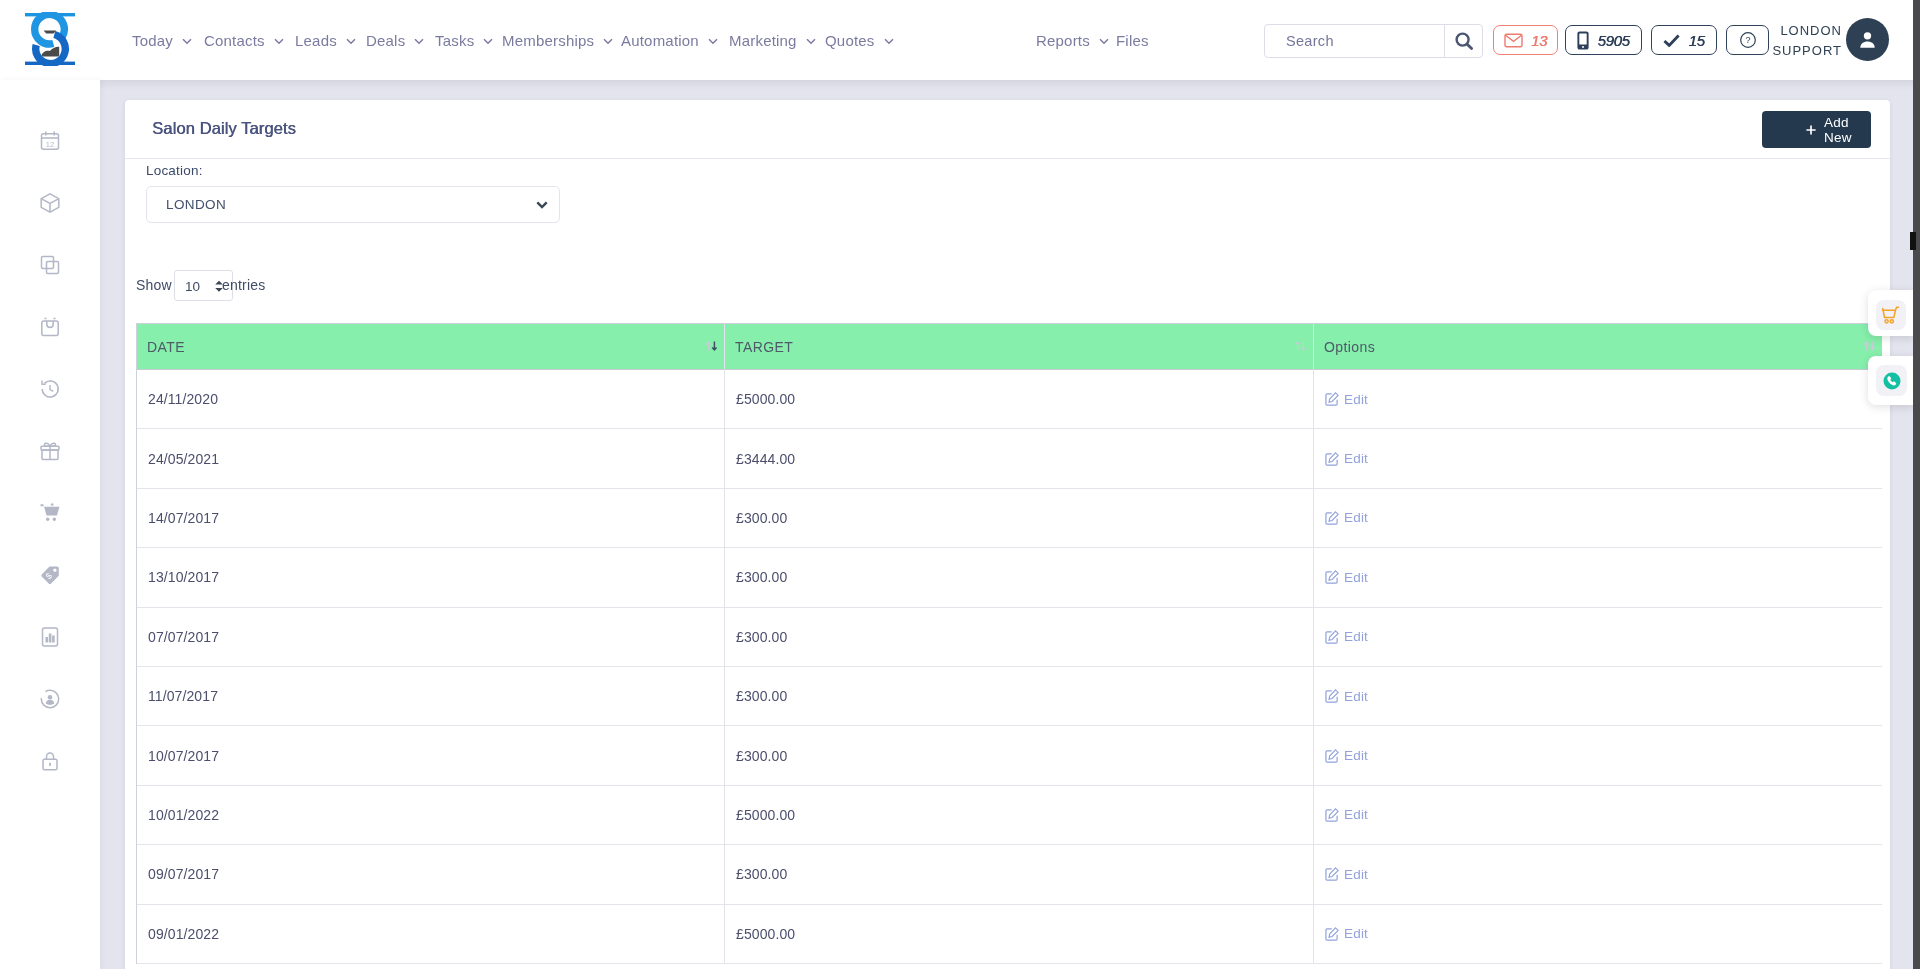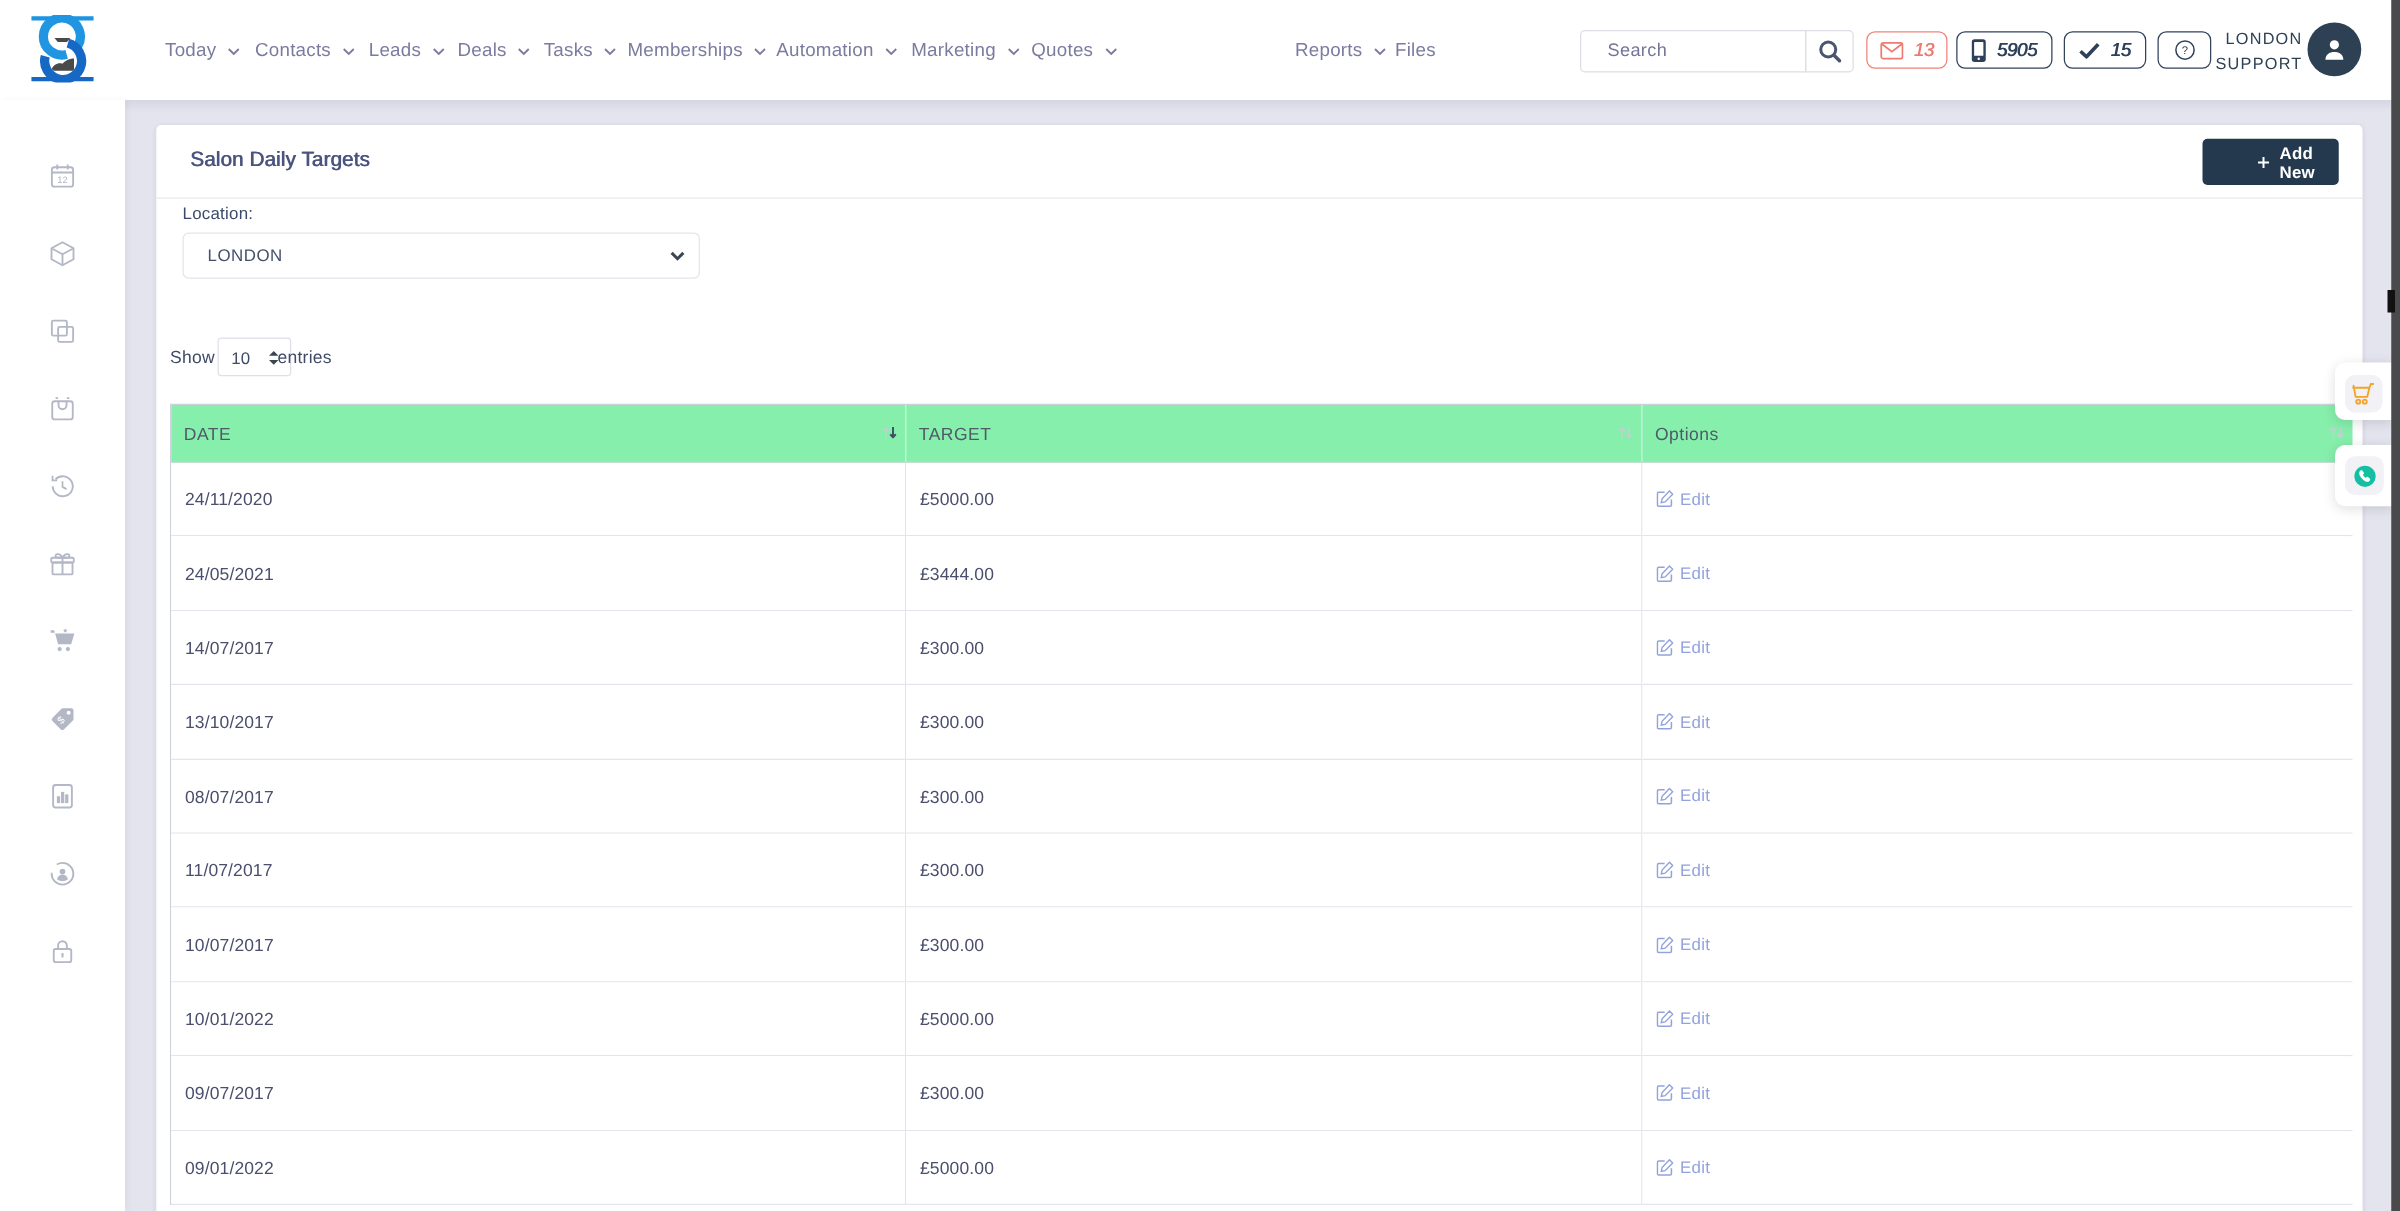--- a/index.html
+++ b/index.html
@@ -42,21 +42,21 @@
   .sideicon { position:absolute; left:39px; width:22px; height:22px; }
 
   
   .card { position:absolute; left:125px; top:100px; width:1765px; height:880px; background:#ffffff;
           border-radius:4px; box-shadow:0 1px 4px rgba(50,50,90,0.10); z-index:5; }
   .card-title { position:absolute; left:27px; top:19px; font-size:16.5px;
                 color:#4b547e; letter-spacing:0.1px; text-shadow:0.6px 0 0 #4b547e; }
   .card-divider { position:absolute; left:0; top:58px; width:1765px; height:1px; background:#e7e8ee; }
   .addnew { position:absolute; left:1637px; top:11px; width:109px; height:37px; background:#24384e;
             border-radius:4px; color:#ffffff; display:flex; align-items:center; justify-content:center;
-            font-size:13.5px; font-weight:bold; letter-spacing:0.2px;padding-left:44px; }
+            font-size:13.5px; font-weight:normal; letter-spacing:0.2px;padding-left:44px; }
   .addnew svg { margin-right:8px; }
 
   .loclabel { position:absolute; left:21px; top:63px; font-size:13.5px;
               color:#3b4a6b; letter-spacing:0.2px; }
   .locselect { position:absolute; left:21px; top:86px; width:414px; height:37px;
                border:1px solid #e3e5ec; border-radius:5px; display:flex; align-items:center;
                padding-left:19px; font-size:13.5px; color:#42506b; letter-spacing:0.4px; }
   .locselect svg { position:absolute; right:11px; top:14px; }
 
   .showrow { position:absolute; left:11px; top:170px; height:32px; }
@@ -318,21 +318,21 @@
             </svg>Edit</span>
         </div>
       <div class="td">13/10/2017</div>
       <div class="td">£300.00</div>
       <div class="td last">
           <span class="editlink"><svg width="14" height="14" viewBox="0 0 15 15" fill="none" stroke="#92a2dd" stroke-width="1.3">
               <path d="M13 8.2 V12.8 a1.2 1.2 0 0 1 -1.2 1.2 H2.2 A1.2 1.2 0 0 1 1 12.8 V3.2 A1.2 1.2 0 0 1 2.2 2 H7.2"></path>
               <path d="M11.3 0.9 L14.1 3.7 L7.6 10.2 L4.3 10.9 L5 7.6 Z" stroke-width="1.2"></path>
             </svg>Edit</span>
         </div>
-      <div class="td">08/07/2017</div>
+      <div class="td">07/07/2017</div>
       <div class="td">£300.00</div>
       <div class="td last">
           <span class="editlink"><svg width="14" height="14" viewBox="0 0 15 15" fill="none" stroke="#92a2dd" stroke-width="1.3">
               <path d="M13 8.2 V12.8 a1.2 1.2 0 0 1 -1.2 1.2 H2.2 A1.2 1.2 0 0 1 1 12.8 V3.2 A1.2 1.2 0 0 1 2.2 2 H7.2"></path>
               <path d="M11.3 0.9 L14.1 3.7 L7.6 10.2 L4.3 10.9 L5 7.6 Z" stroke-width="1.2"></path>
             </svg>Edit</span>
         </div>
       <div class="td">11/07/2017</div>
       <div class="td">£300.00</div>
       <div class="td last">

